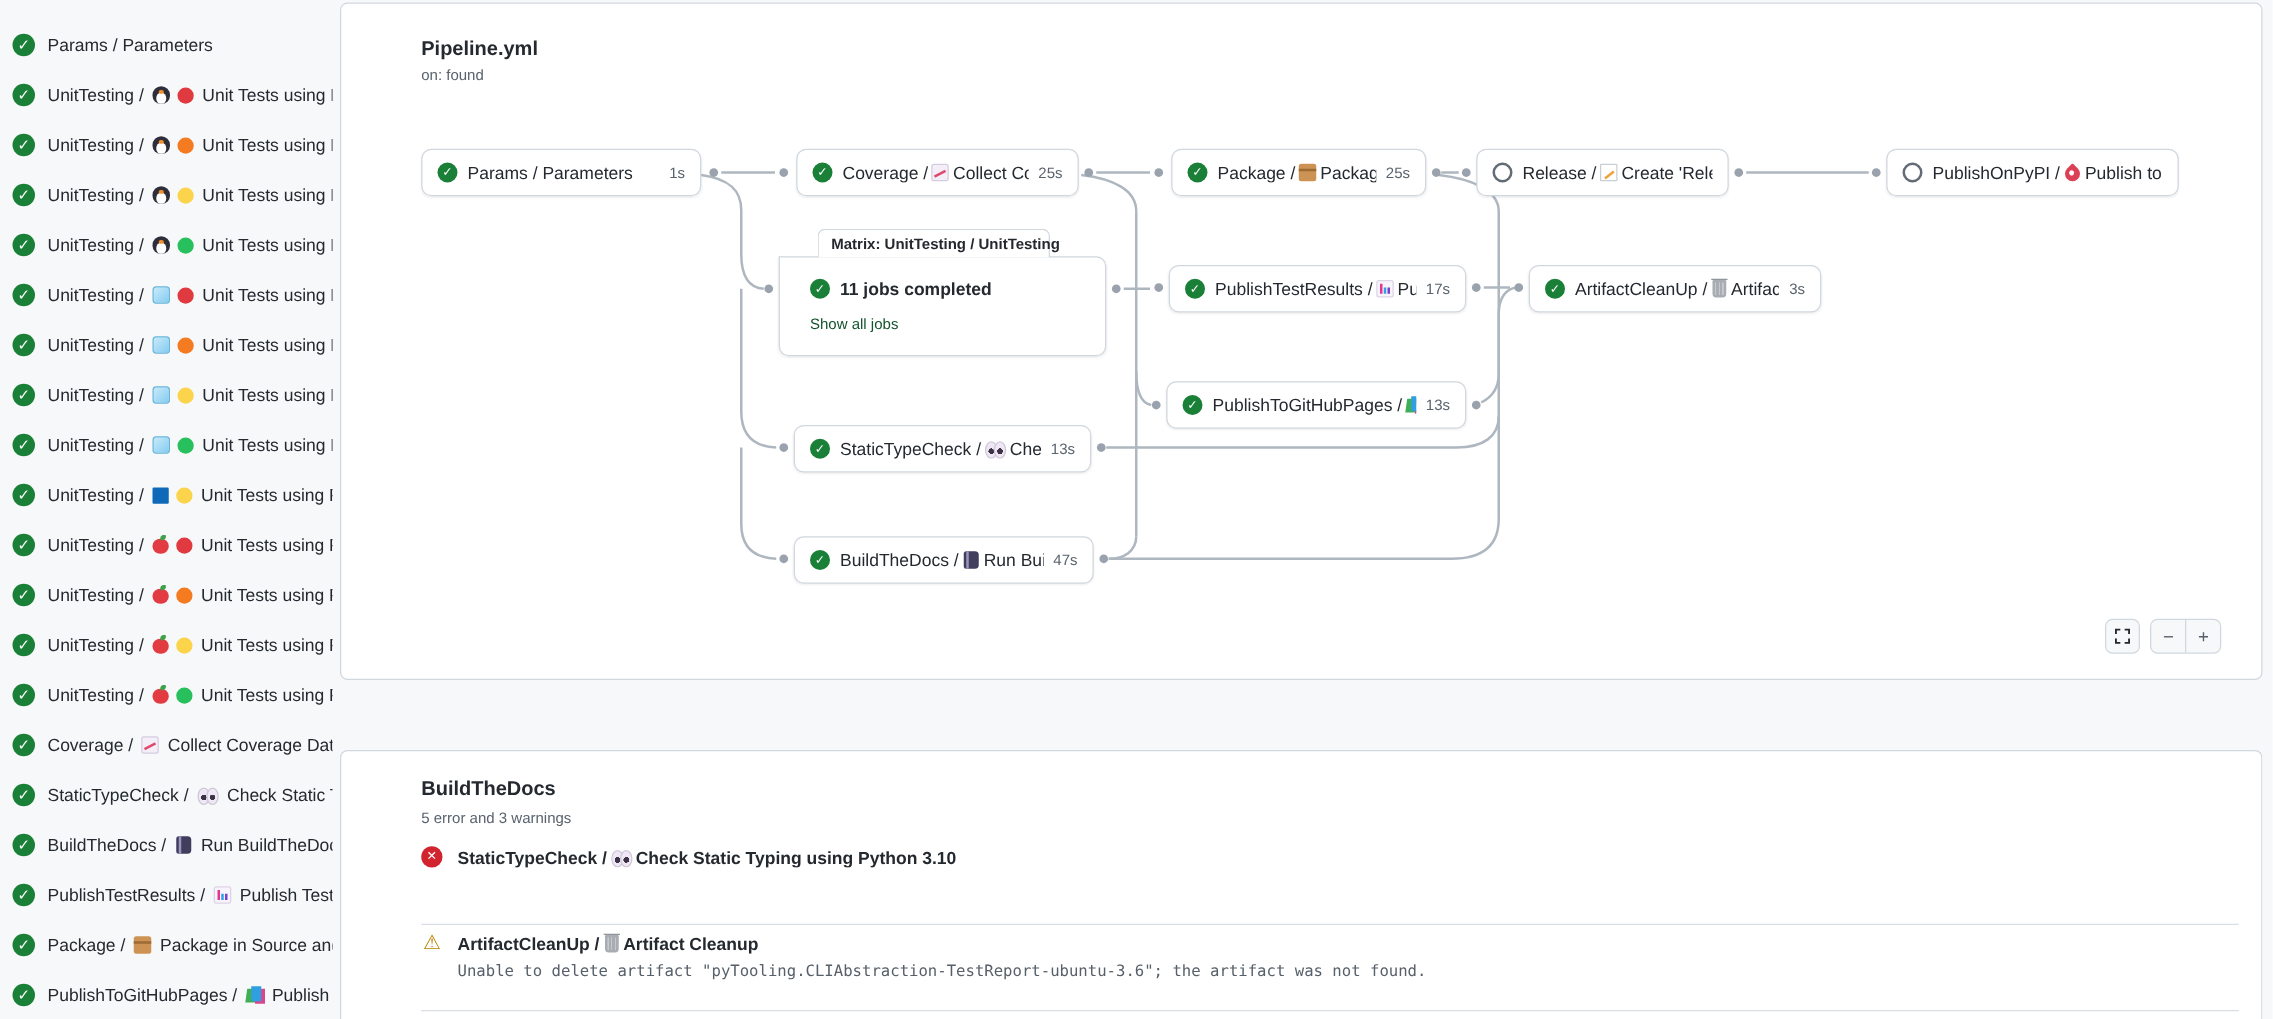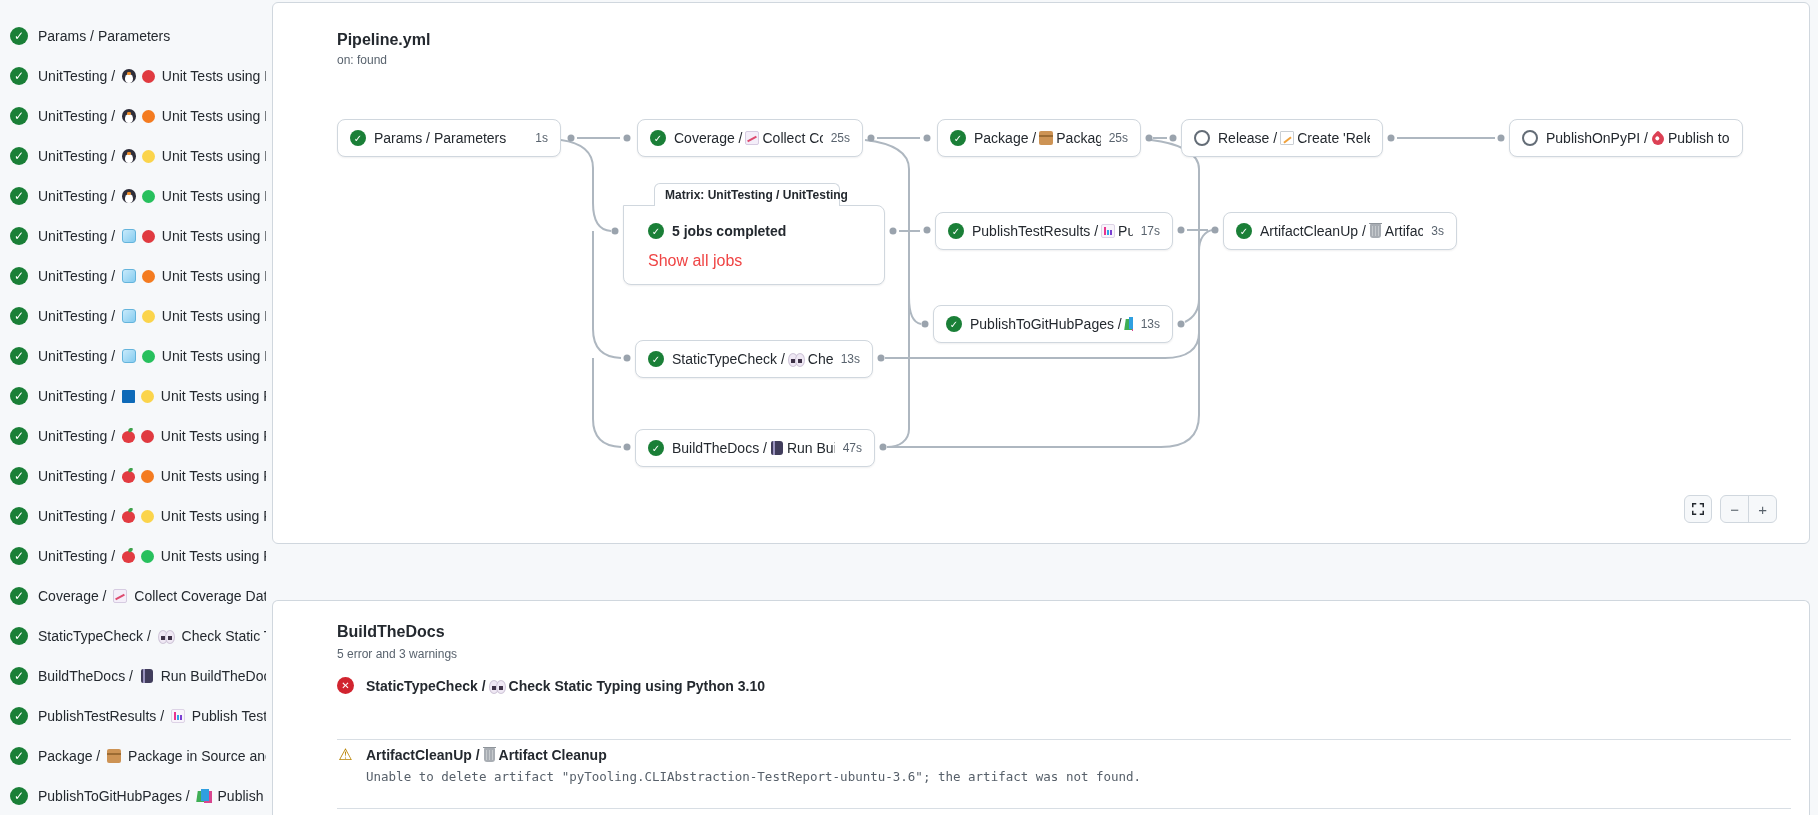--- a/index.html
+++ b/index.html
@@ -69,21 +69,21 @@
   .node-label { font-size:14px; white-space:nowrap; overflow:hidden; flex:1; display:flex; align-items:center; }
   .node-dur { font-size:12px; color:#59636e; flex:none; }
 
   .matrix-tab { position:absolute; left:356px; top:180px; width:186px; height:23px; background:#fff;
     border:1px solid #d0d7de; border-bottom:none; border-radius:6px 6px 0 0; display:flex; align-items:center;
     padding:0 10px; font-size:12px; font-weight:700; white-space:nowrap; z-index:2;margin-left:25px; }
   .matrix-body { position:absolute; left:350px; top:202px; width:262px; height:80px; background:#fff;
     border:1px solid #d0d7de; border-radius:0 8px 8px 8px; box-shadow:0 1px 2px rgba(31,35,40,.07); z-index:1; }
   .matrix-status { position:absolute; left:24px; top:17px; display:flex; align-items:center; gap:8px;
     font-size:14px; font-weight:700; }
-  .matrix-link { position:absolute; left:24px; top:46px; font-size:16px; color:#ef4444; cursor:pointer; }
+  .matrix-link { position:absolute; left:24px; top:46px; font-size:12px; color:#14532d; cursor:pointer; }
 
   .zoom-controls { position:absolute; right:32px; bottom:20px; display:flex; gap:8px; }
   .zc-btn { height:28px; background:#f6f8fa; border:1px solid #d0d7de; border-radius:6px; display:flex;
     align-items:center; justify-content:center; cursor:pointer; color:#24292f; }
   .zc-full { width:28px; }
   .zc-group { width:57px; padding:0; }
   .zc-half { width:28px; height:100%; display:flex; align-items:center; justify-content:center; font-size:15px; color:#57606a; cursor:pointer; }
   .zc-half + .zc-half { border-left:1px solid #d0d7de; }
 
   
@@ -231,21 +231,21 @@
     <circle cx="626" cy="357" r="3.5"></circle>
       <circle cx="880" cy="357" r="3.5"></circle>
     <circle cx="626" cy="446" r="3.5"></circle>
       <circle cx="882" cy="446" r="3.5"></circle>
   </svg>
 
   <div class="matrix-tab">Matrix: UnitTesting / UnitTesting</div>
   <div class="matrix-body">
     <div class="matrix-status">
       <span class="st st-success st16">✓</span>
-      <span>5 jobs completed</span>
+      <span>11 jobs completed</span>
     </div>
     <div class="matrix-link">Show all jobs</div>
   </div>
 
   <div id="nodes-layer">
       <div class="node" style="left: 64px; top: 116px; width: 224px;">
         <span class="st st-success st16">✓</span>
         <span class="node-label">Params / Parameters</span>
         <span class="node-dur">1s</span>
       </div>

